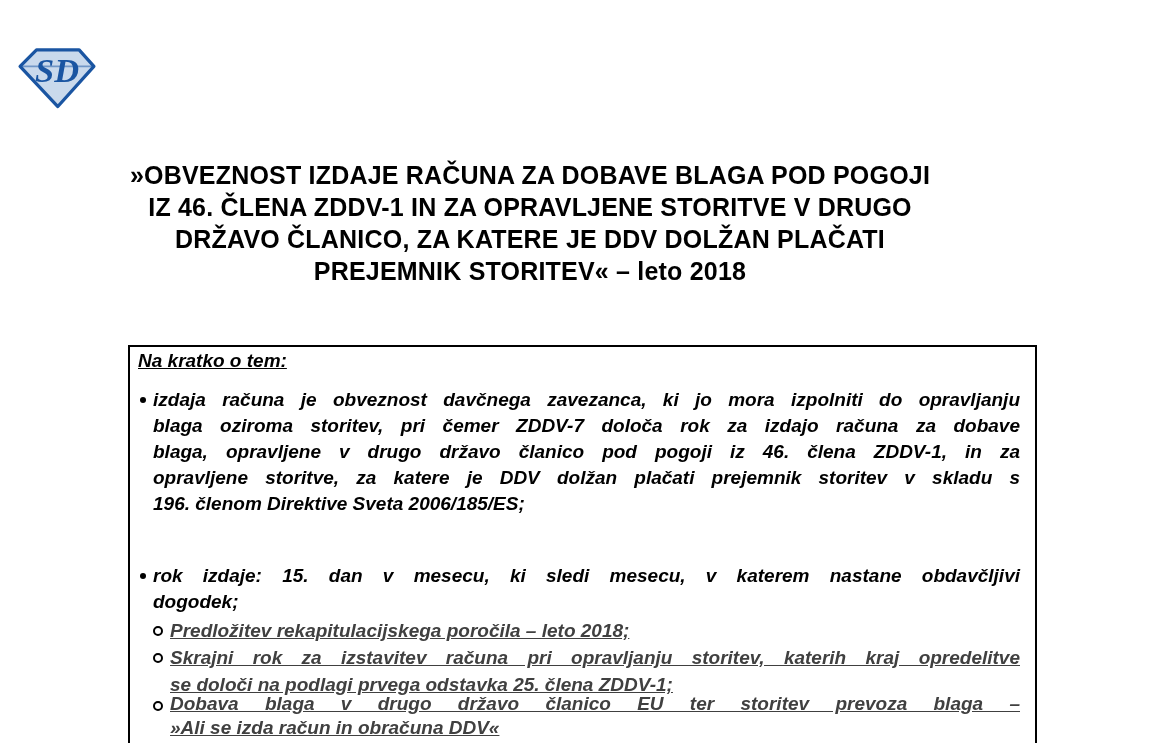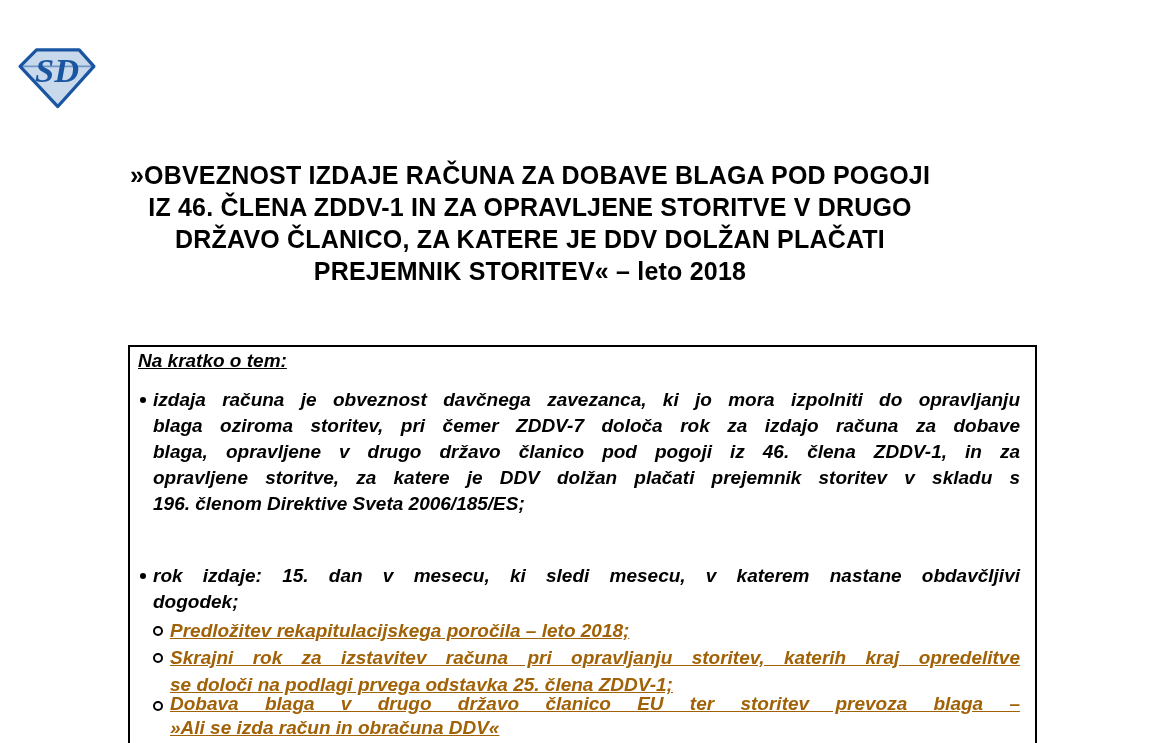--- a/index.html
+++ b/index.html
@@ -83,21 +83,21 @@
     position: absolute;
     left: 15px;
     top: 9px;
     width: 10px;
     height: 10px;
     border: 2px solid #000000;
     border-radius: 50%;
     box-sizing: border-box;
   }
   .lnk {
-    color: #a16207;
+    color: #404040;
     text-decoration: underline;
     display: block;
     cursor: pointer;
   }
 </style>
 </head>
 <body>
 
 <div class="page">
 

